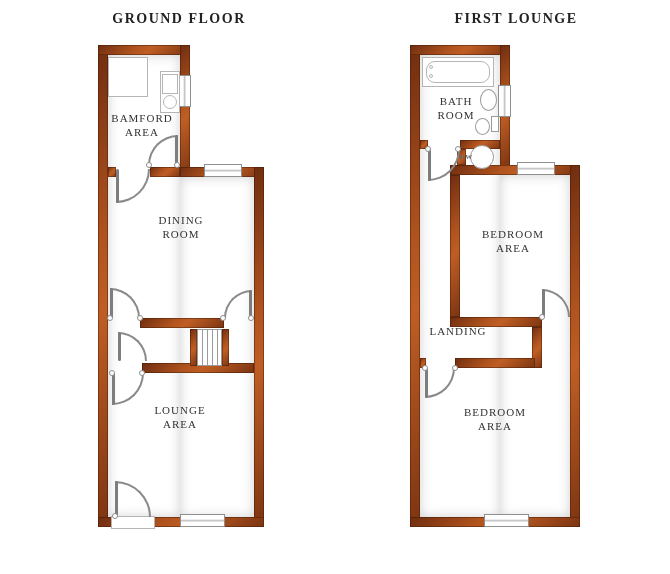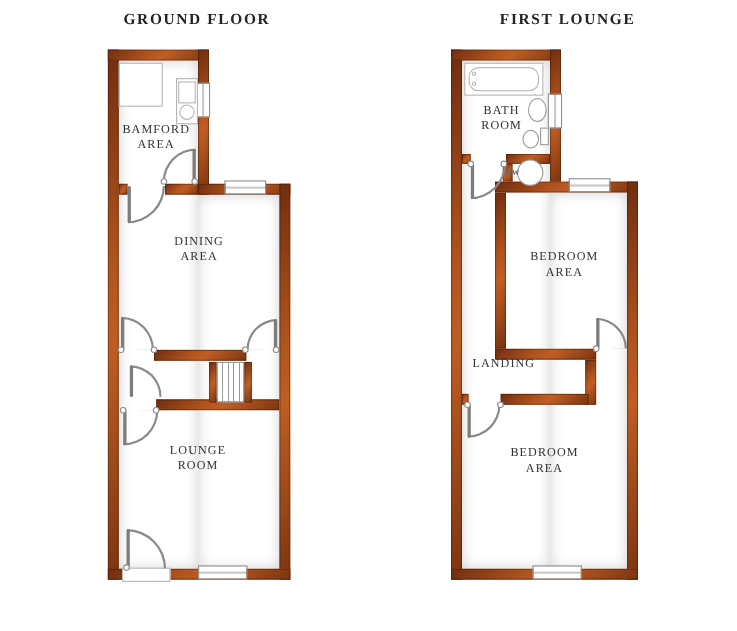--- a/index.html
+++ b/index.html
@@ -96,23 +96,23 @@
     <span class="hinge" style="left:150px;top:270px;"></span>
     <span class="hinge" style="left:11px;top:325px;"></span>
     <span class="hinge" style="left:41px;top:325px;"></span>
     <span class="hinge" style="left:14px;top:468px;"></span>
     <span class="hinge" style="left:48px;top:117px;"></span>
     <span class="hinge" style="left:76px;top:117px;"></span>
 
     <div class="room-label" style="left:44px;top:80px;">BAMFORD
 AREA</div>
     <div class="room-label" style="left:83px;top:182px;">DINING
+ROOM</div>
+    <div class="room-label" style="left:82px;top:372px;">LOUNGE
 AREA</div>
-    <div class="room-label" style="left:82px;top:372px;">LOUNGE
-ROOM</div>
   </div>
 
   <div class="plan" style="left:410px;top:45px;width:170px;height:487px;">
 
     <div class="floor" style="left:10px;top:10px;width:80px;height:462px;"></div>
     <div class="floor" style="left:90px;top:130px;width:70px;height:342px;"></div>
 
     <div class="wall" style="left:0;top:0;width:10px;height:482px;"></div>
     <div class="wall" style="left:0;top:0;width:100px;height:10px;"></div>
     <div class="wall" style="left:90px;top:0;width:10px;height:122px;"></div>

